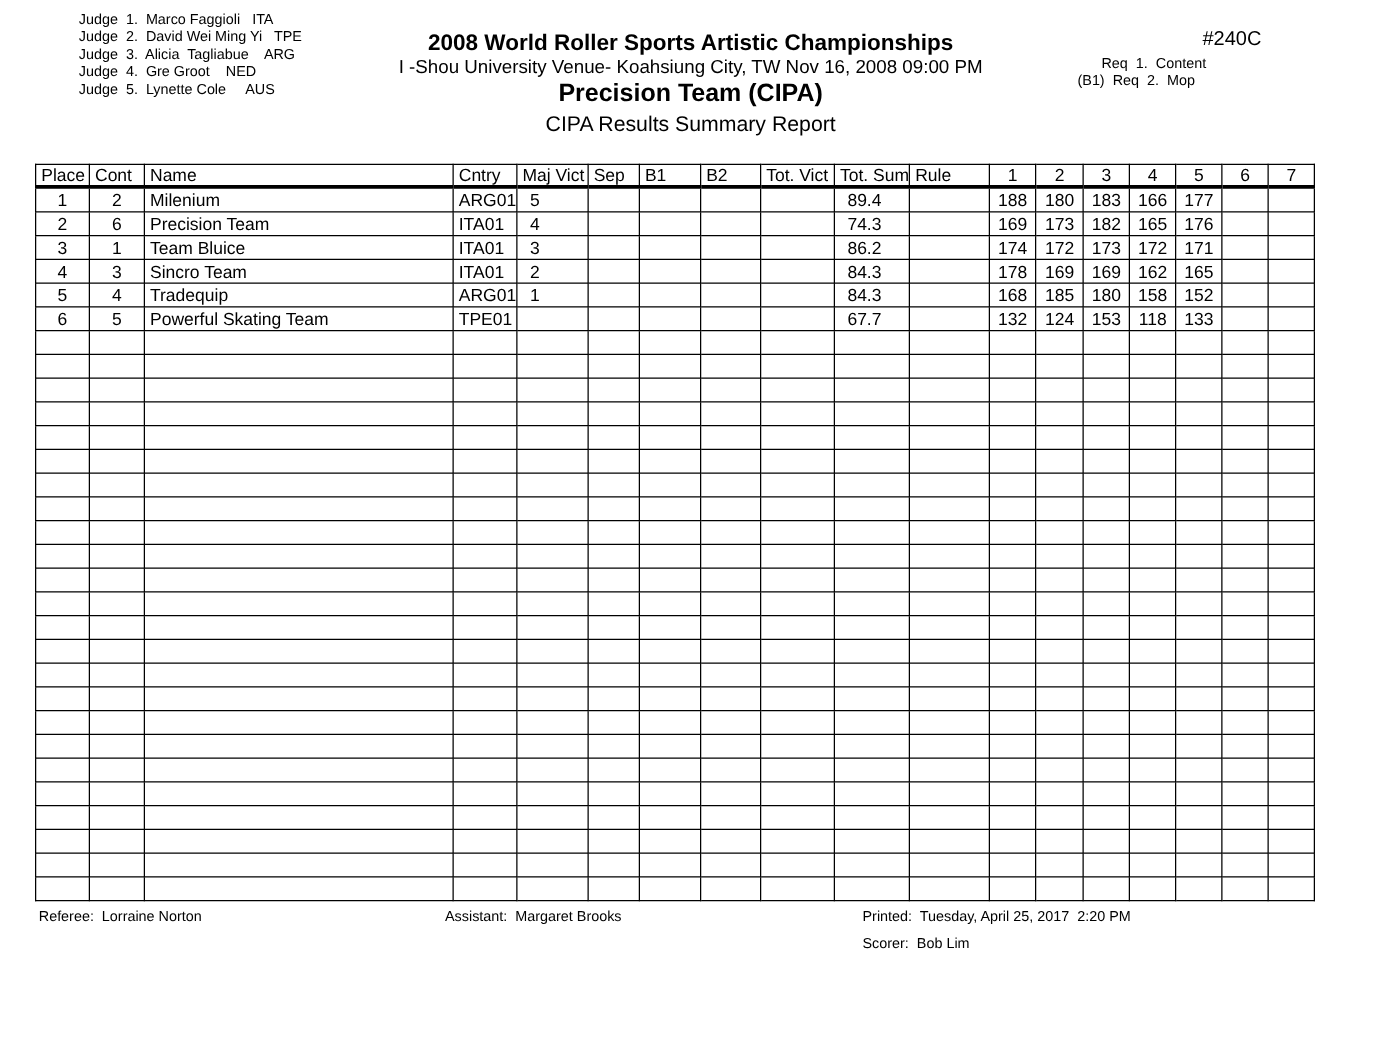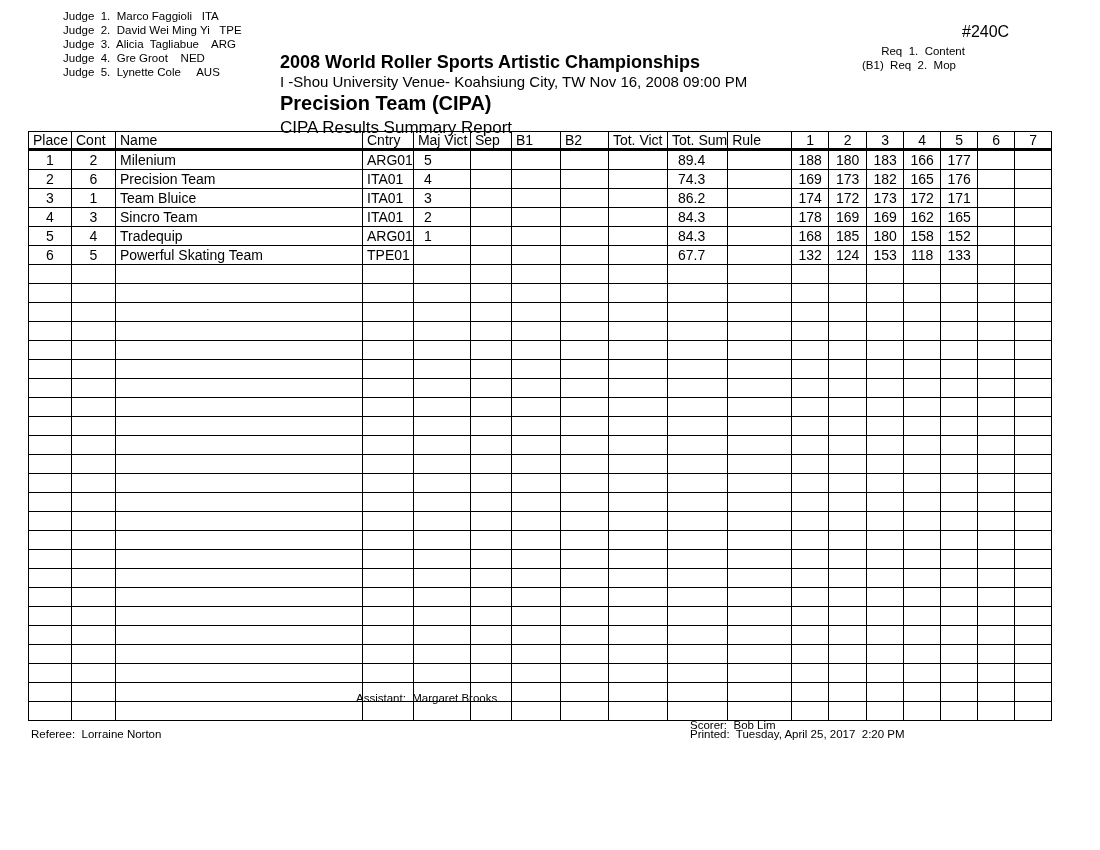--- a/index.html
+++ b/index.html
@@ -1,21 +1,21 @@
 <!DOCTYPE html>
 <html><head>
 <meta charset="utf-8">
 <style>
   html, body { margin:0; padding:0; background:#ffffff; }
   body { width:1100px; height:850px; position:relative; overflow:hidden;
          font-family:"Liberation Sans", sans-serif; color:#000; }
   .abs { position:absolute; }
   .judges { left:31px; top:9px; font-size:11.5px; line-height:14px;margin-left:32px; }
   .judges div { white-space:pre; }
-  .title { left:280px; width:545px; text-align:left;margin-top:28px; }
+  .title { left:280px; width:545px; text-align:center; }
   .t1 { top:24px; font-size:18px; font-weight:bold; }
   .t2 { top:45px; font-size:15px; }
   .t3 { top:64px; font-size:20px; font-weight:bold; }
   .t4 { top:90px; font-size:17px; }
   .eventno { left:962px; top:23px; font-size:16px; font-weight:normal;text-align:center; }
   .reqs { left:862px; top:44px; font-size:11.5px; line-height:14px; }
   .reqs div { white-space:pre; }
   table.grid { position:absolute; left:28px; top:131px; border-collapse:collapse;
                table-layout:fixed; font-size:14px; }
   table.grid td, table.grid th { border:1px solid #000; height:18px; padding:0 0 0 4px;
@@ -688,15 +688,15 @@
         <td></td>
         <td></td>
         <td></td>
         <td></td>
         <td></td>
       </tr>
     </tbody>
 </table>
 
 <div class="abs footer" style="left:31px; top:728px;">Referee:  Lorraine Norton</div>
-<div class="abs footer" style="left:356px; top:692px;text-align:right;">Assistant:  Margaret Brooks</div>
+<div class="abs footer" style="left:356px; top:728px;text-align:right;">Assistant:  Margaret Brooks</div>
 <div class="abs footer" style="left:690px; top:728px;">Printed:  Tuesday, April 25, 2017  2:20 PM</div>
-<div class="abs footer" style="left:690px; top:719px;text-align:center;">Scorer:  Bob Lim</div>
+<div class="abs footer" style="left:690px; top:749px;text-align:center;">Scorer:  Bob Lim</div>
 
 </body></html>

